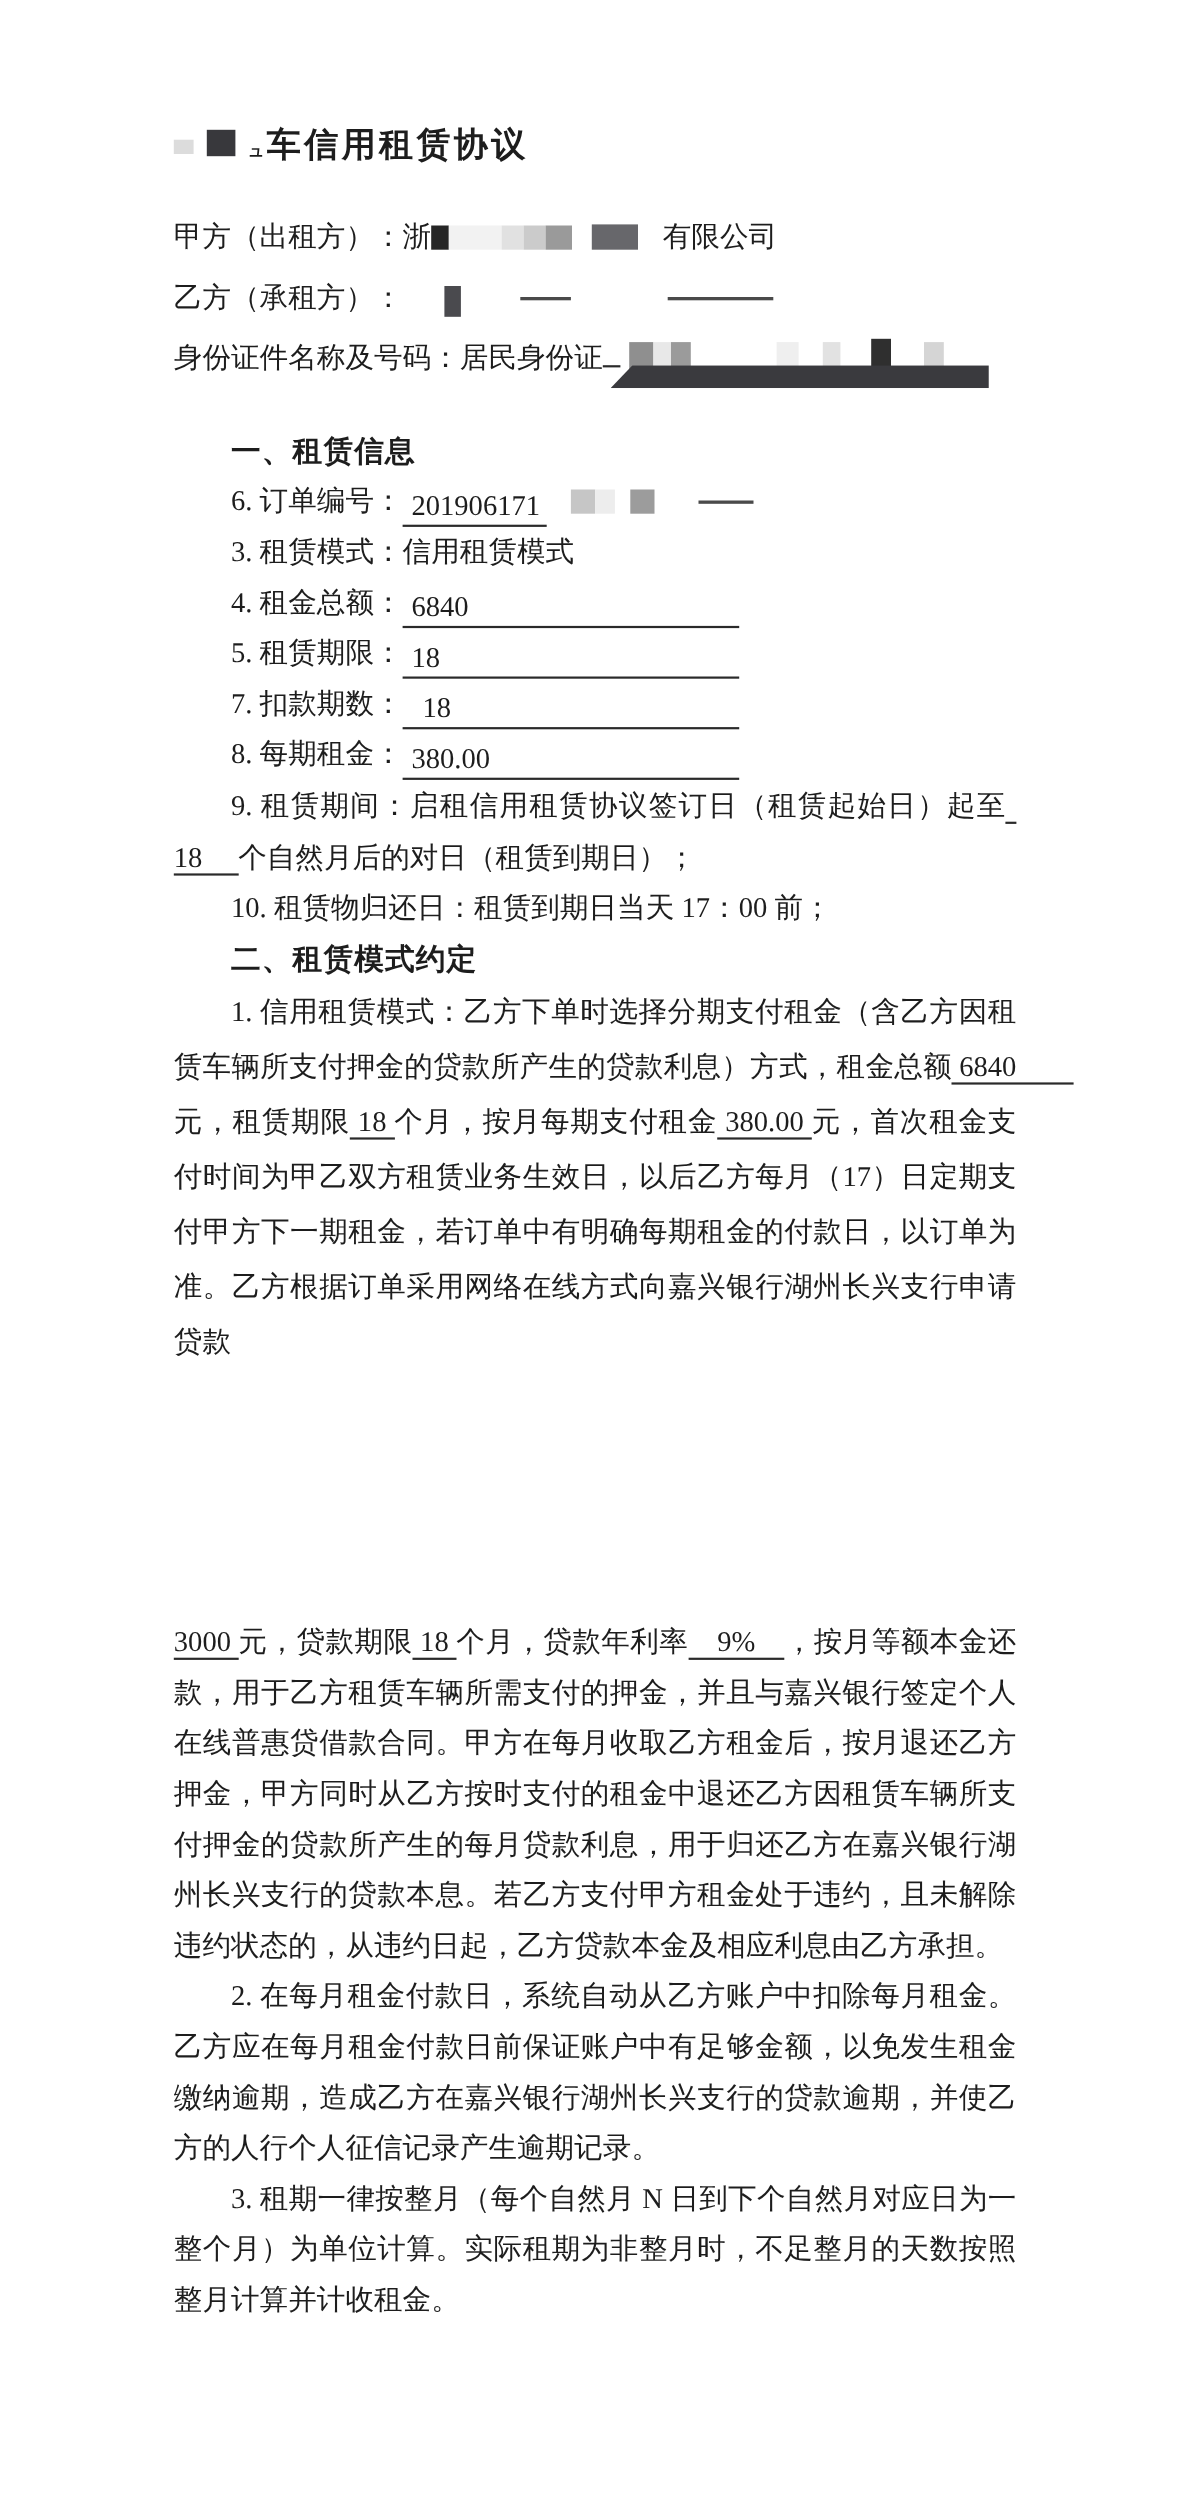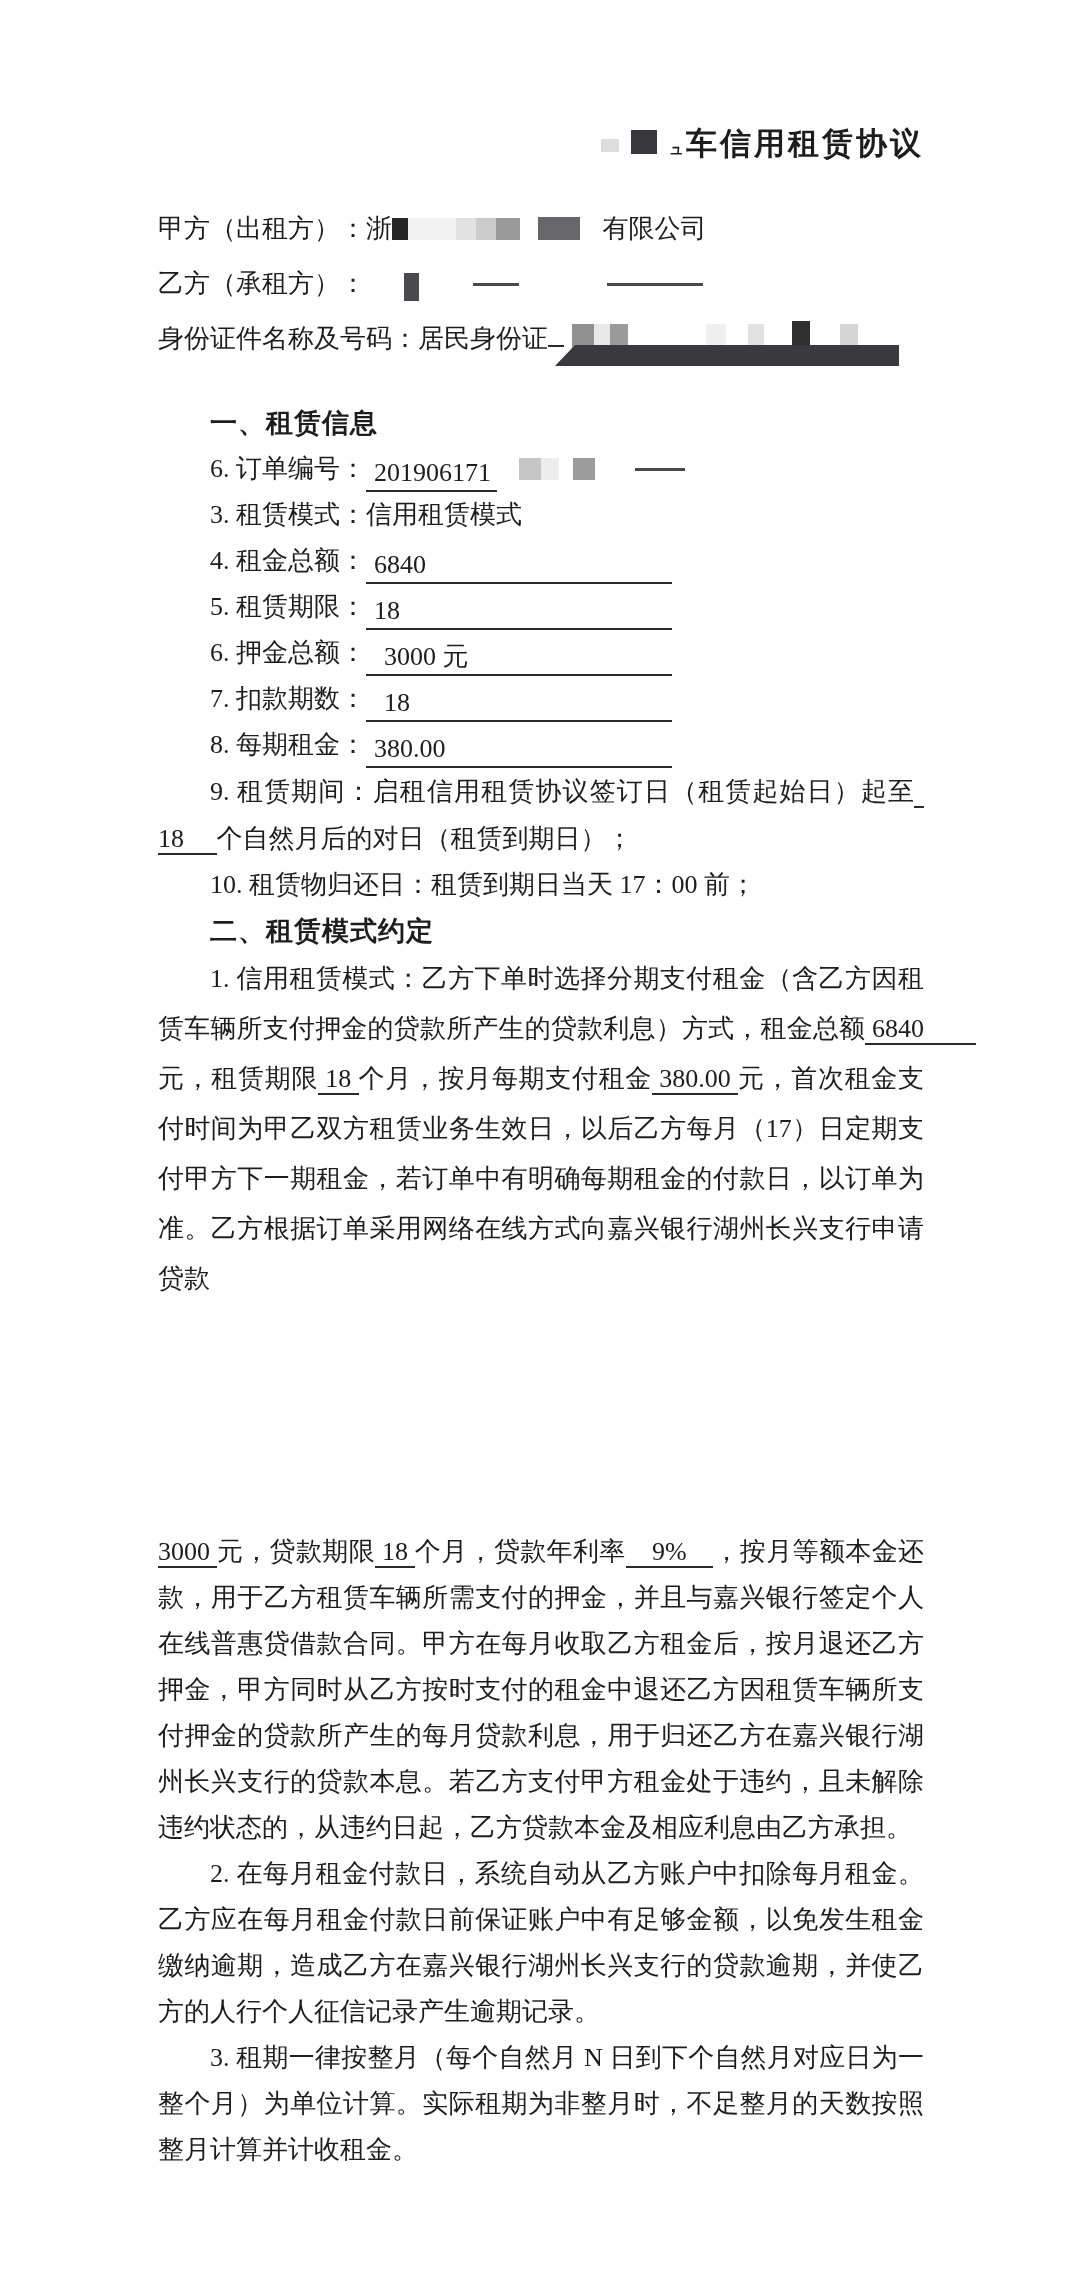--- a/index.html
+++ b/index.html
@@ -6,21 +6,21 @@
   body {
     width:1080px; height:2274px; overflow:hidden;
     background:#ffffff; color:#1d1d1d;
     font-family:"Liberation Serif","DejaVu Serif",serif;
     font-size:26px;
   }
   .page { padding:114px 156px 0 158px; }
 
   
   .title-row {
-    text-align:right; height:46px; line-height:60px; margin-bottom:41px;
+    text-align:left; height:46px; line-height:36px; margin-bottom:28px;
     font-family:"Liberation Sans","DejaVu Sans",sans-serif;
     font-weight:700; font-size:31px; letter-spacing:3px; white-space:nowrap;
   }
   .t-artifact { font-size:15px; letter-spacing:0; margin-right:2px; }
 
   
   .rb { display:inline-block; vertical-align:-3px; }
   .seg-line { display:inline-block; height:0; border-bottom:3px solid #4a4a4a; vertical-align:6px; }
 
   
@@ -98,23 +98,20 @@
   </div>
 
   <div class="item">
     <span>4. 租金总额：</span><span class="ufix w-val">6840</span>
   </div>
 
   <div class="item">
     <span>5. 租赁期限：</span><span class="ufix w-val">18</span>
   </div>
 
-  <div class="item">
-    <span>6. 押金总额：</span><span class="ufix w-val pad-val">3000 元</span>
-  </div>
 
   <div class="item">
     <span>7. 扣款期数：</span><span class="ufix w-val pad-val">18</span>
   </div>
 
   <div class="item">
     <span>8. 每期租金：</span><span class="ufix w-val">380.00</span>
   </div>
 
   <p class="p1" style="line-height:47px;"><span>9. 租赁期间：启租信用租赁协议签订日（租赁起始日）起至</span><span class="u" style="padding:0 26px 0 10px;"> 18 </span><span>个自然月后的对日（租赁到期日）；</span></p>

